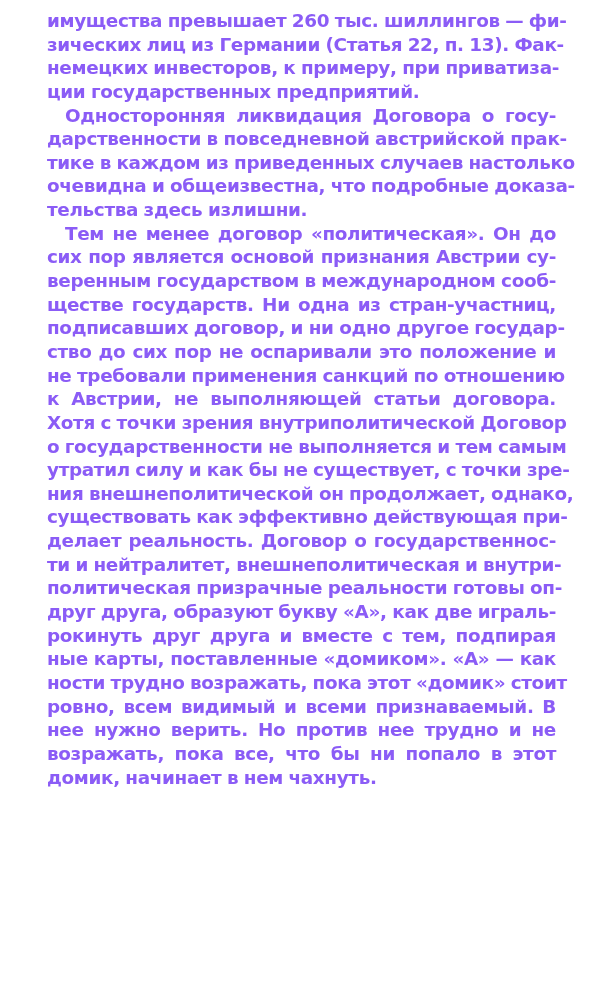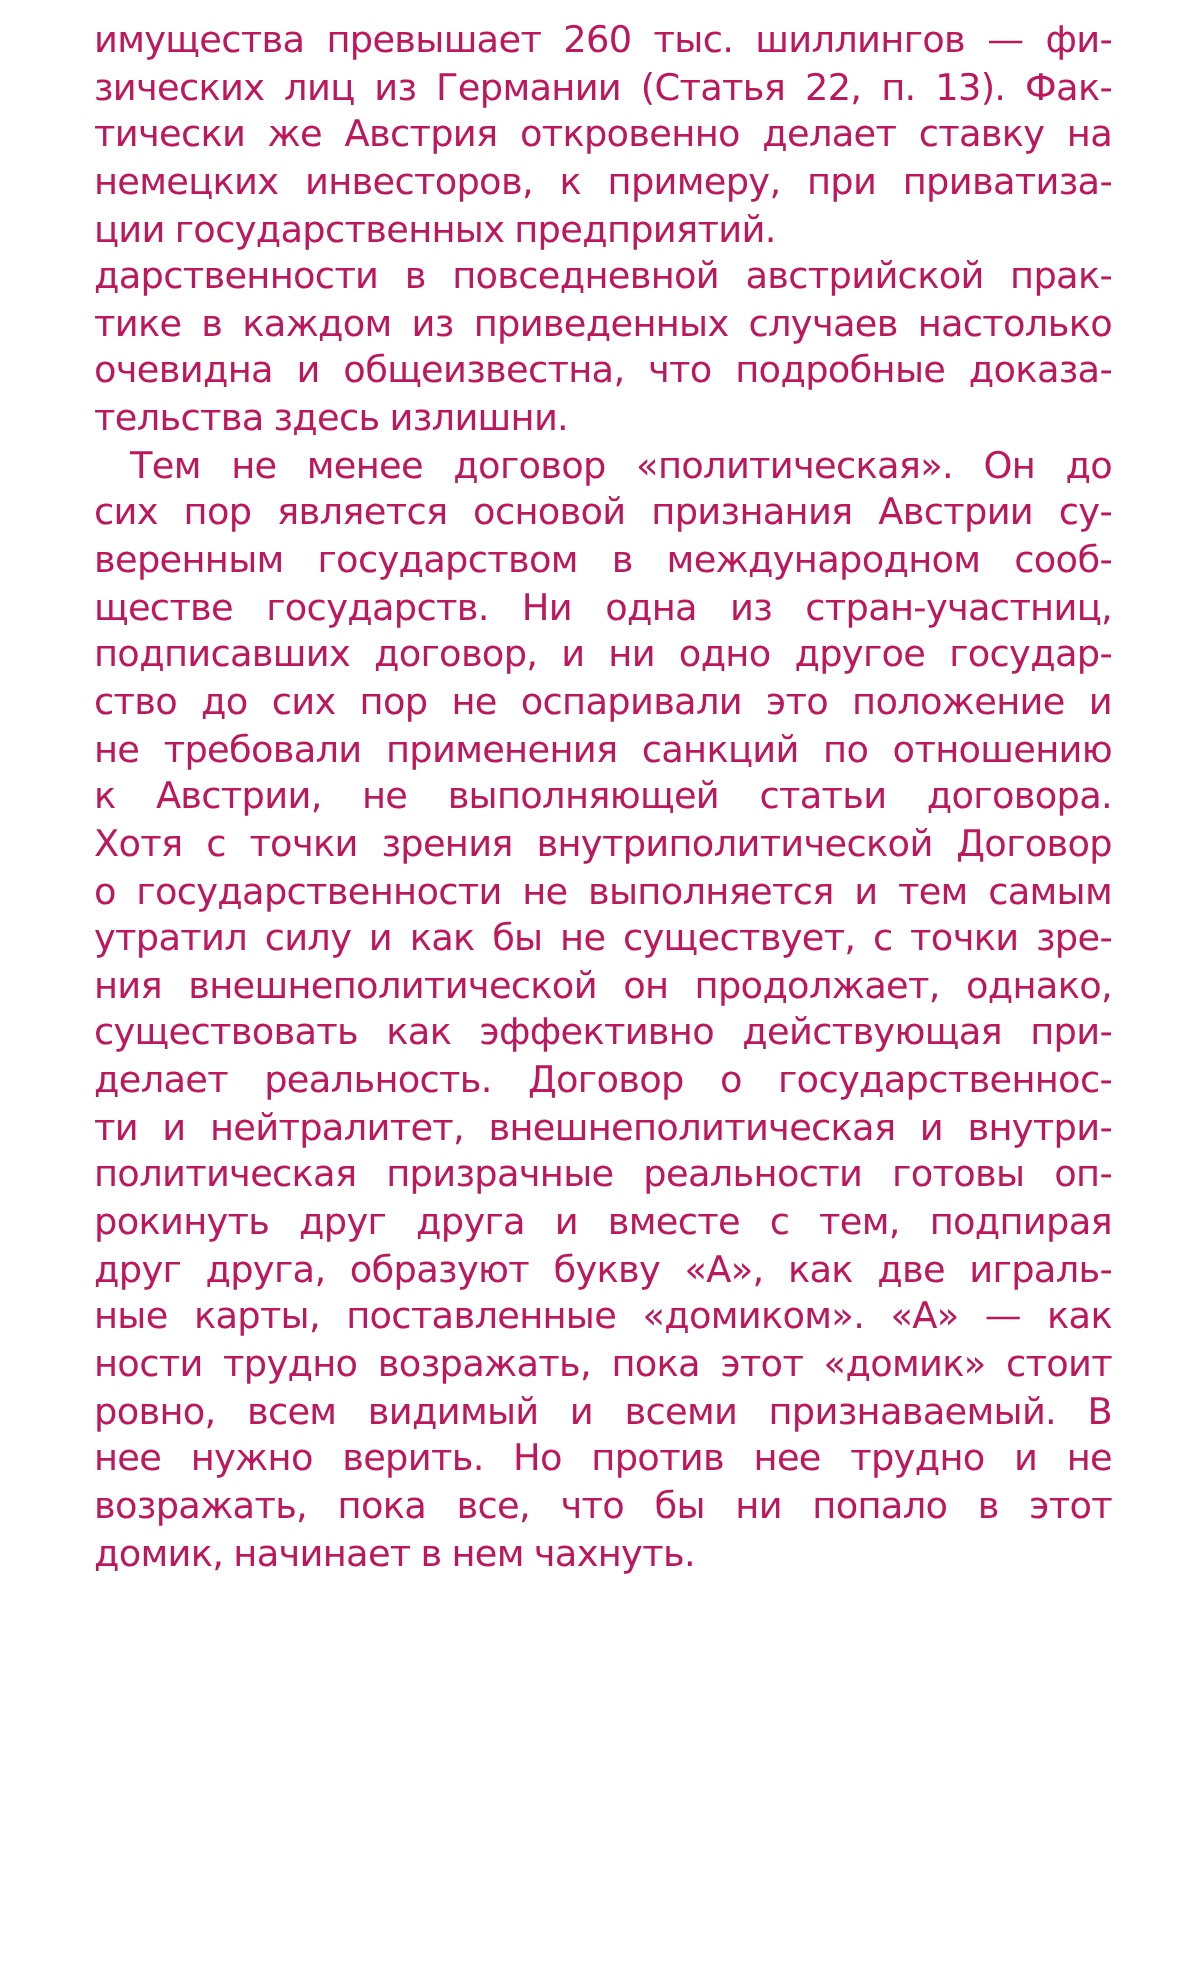--- a/index.html
+++ b/index.html
@@ -11,25 +11,26 @@
       width: 600px;
       height: 993px;
       position: relative;
       overflow: hidden;
     }
     .page {
       position: absolute;
       left: 47px;
       top: 9px;
       width: 509px;
-      color: #be185d;
+      color: #8b5cf6;
       font-family: "DejaVu Sans", sans-serif;
       font-size: 18.4px;
       letter-spacing: -0.35px;
       word-spacing: -0.5px;
+      font-weight: bold;
     }
     .paragraph {
       margin: 0;
     }
     .line {
       display: block;
       height: 23.65px;
       line-height: 23.65px;
       white-space: nowrap;
       text-align: justify;
@@ -44,26 +45,26 @@
     }
   </style>
 </head>
 <body>
 
 <div class="page">
 
   <div class="paragraph">
     <span class="line">имущества превышает 260 тыс. шиллингов — фи-</span>
     <span class="line">зических лиц из Германии (Статья 22, п. 13). Фак-</span>
-    <span class="line">тически же Австрия откровенно делает ставку на</span>
     <span class="line">немецких инвесторов, к примеру, при приватиза-</span>
     <span class="line last">ции государственных предприятий.</span>
   </div>
 
   <div class="paragraph">
+    <span class="line indent">Односторонняя ликвидация Договора о госу-</span>
     <span class="line">дарственности в повседневной австрийской прак-</span>
     <span class="line">тике в каждом из приведенных случаев настолько</span>
     <span class="line">очевидна и общеизвестна, что подробные доказа-</span>
     <span class="line last">тельства здесь излишни.</span>
   </div>
 
   <div class="paragraph">
     <span class="line indent">Тем не менее договор «политическая». Он до</span>
     <span class="line">сих пор является основой признания Австрии су-</span>
     <span class="line">веренным государством в международном сооб-</span>
@@ -73,22 +74,22 @@
     <span class="line">не требовали применения санкций по отношению</span>
     <span class="line">к Австрии, не выполняющей статьи договора.</span>
     <span class="line">Хотя с точки зрения внутриполитической Договор</span>
     <span class="line">о государственности не выполняется и тем самым</span>
     <span class="line">утратил силу и как бы не существует, с точки зре-</span>
     <span class="line">ния внешнеполитической он продолжает, однако,</span>
     <span class="line">существовать как эффективно действующая при-</span>
     <span class="line">делает реальность. Договор о государственнос-</span>
     <span class="line">ти и нейтралитет, внешнеполитическая и внутри-</span>
     <span class="line">политическая призрачные реальности готовы оп-</span>
+    <span class="line">друг друга, образуют букву «А», как две играль-</span>
     <span class="line">рокинуть друг друга и вместе с тем, подпирая</span>
-    <span class="line">друг друга, образуют букву «А», как две играль-</span>
     <span class="line">ные карты, поставленные «домиком». «А» —  как</span>
     <span class="line">ности трудно возражать, пока этот «домик» стоит</span>
     <span class="line">ровно, всем видимый и всеми признаваемый. В</span>
     <span class="line">нее нужно верить. Но против нее трудно и не</span>
     <span class="line">возражать, пока все, что бы ни попало в этот</span>
     <span class="line last">домик, начинает в нем чахнуть.</span>
   </div>
 </div>
 
 </body></html>

